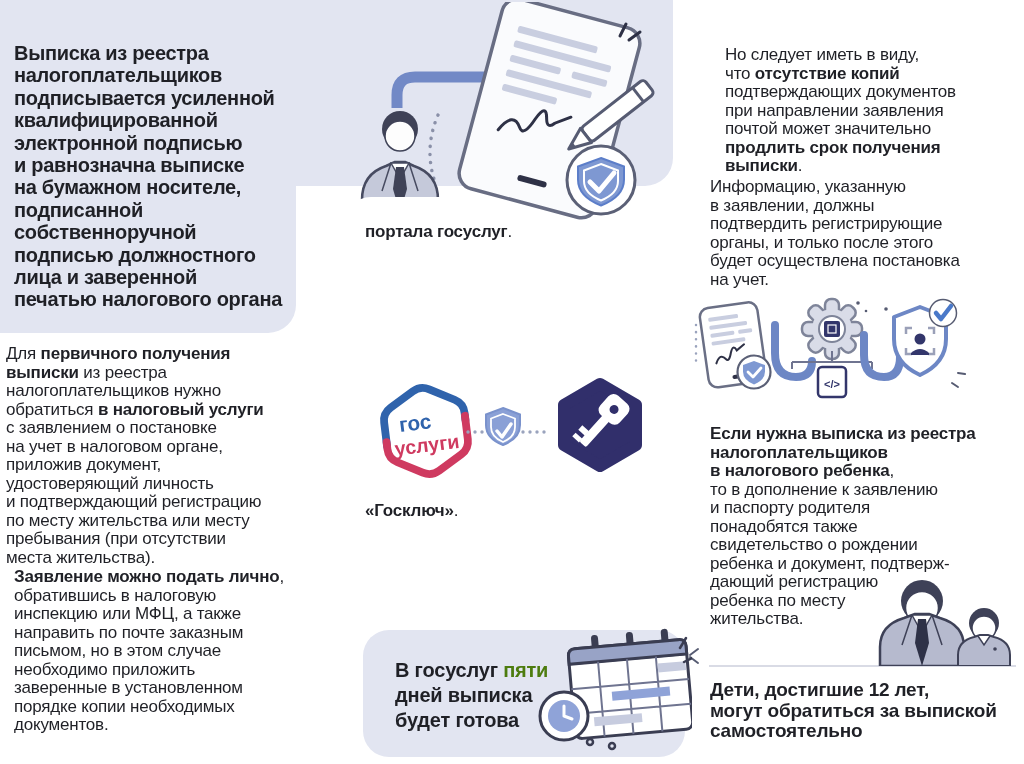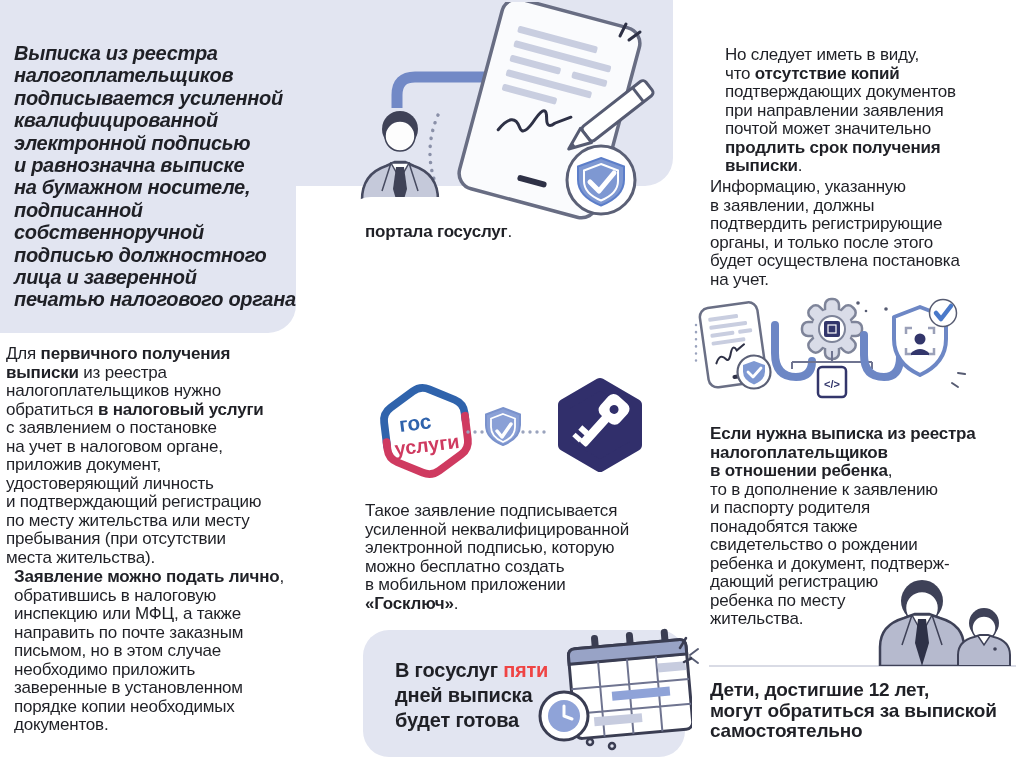--- a/index.html
+++ b/index.html
@@ -8,21 +8,21 @@
     position:relative; overflow:hidden; background:#ffffff;
     font-family:"Liberation Sans","DejaVu Sans",sans-serif; color:#1f2026;
   }
   .abs { position:absolute; }
   .bg-left  { left:0; top:0; width:296px; height:333px; background:#e2e5f1; border-radius:0 0 28px 0; }
   .bg-top   { left:0; top:0; width:673px; height:186px; background:#e2e5f1; border-radius:0 0 28px 0; }
   .panel    { left:343px; top:197px; width:334px; height:425px; background:#ffffff; border-radius:28px; z-index:2; }
   .txt { position:absolute; white-space:pre-line; font-size:17px; line-height:18.5px; letter-spacing:-0.2px; color:#1f2026; z-index:4; }
   .txt .b { font-weight:700; }
   .intro   { left:14px; top:42px;  width:312px; font-size:20px; line-height:22.4px; letter-spacing:-0.3px; }
-  .intro .b{ font-weight:700;font-style:italic; }
+  .intro .b{ font-weight:700; }
   .lp1     { left:6px; top:345px; width:312px; }
   .lp2     { left:14px; top:568px; width:312px; }
   .mp1     { left:365px; top:223px; width:312px; }
   .mp2     { left:365px; top:502px; width:316px; }
   .rp1     { left:725px; top:46px;  width:310px; }
   .rp2     { left:710px; top:178px; width:310px; }
   .rp3     { left:710px; top:425px; width:312px; }
   .rp4     { left:710px; top:680px; width:322px; font-size:19px; line-height:20.5px; }
   .card    { left:363px; top:630px; width:322px; height:127px; background:#e2e5f1; border-radius:26px; z-index:3; }
   .cardtxt { left:395px; top:658px; width:220px; font-size:20px; line-height:25px; z-index:5; }
@@ -149,29 +149,24 @@
   <polygon points="48,10 84,31 84,71 48,92 12,71 12,31" fill="#312f6b" stroke="#312f6b" stroke-width="12" stroke-linejoin="round"></polygon>
   <g transform="translate(48,51) rotate(42)" fill="#ffffff">
     <rect x="-13" y="-34" width="26" height="26" rx="7"></rect>
     <circle cx="0" cy="-21" r="4.5" fill="#312f6b"></circle>
     <rect x="-4.5" y="-10" width="9" height="36" rx="2"></rect>
     <rect x="-13" y="12" width="9" height="6"></rect>
     <rect x="-13" y="22" width="9" height="5"></rect>
   </g>
 </svg>
 
-<div class="txt mp2"><span>Такое заявление подписывается
-усиленной неквалифицированной
-электронной подписью, которую
-можно бесплатно создать
-в мобильном приложении
-</span><span class="b">«Госключ»</span><span>.</span></div>
+<div class="txt mp2"><span class="b">«Госключ»</span><span>.</span></div>
 
 <div class="abs card"></div>
-<div class="txt cardtxt"><span class="b">В госуслуг </span><span class="b" style="color: #ef4444;">пяти</span><span class="b">
+<div class="txt cardtxt"><span class="b">В госуслуг </span><span class="b" style="color: #4d7c0f;">пяти</span><span class="b">
 дней выписка
 будет готова</span></div>
 
 <svg class="abs z5" style="left:534px;top:628px" width="158" height="132" viewBox="0 0 158 132">
   <g transform="rotate(-5 97 66)">
     <rect x="62" y="4" width="7" height="18" rx="3.5" fill="#3a3d52"></rect>
     <rect x="97" y="4" width="7" height="18" rx="3.5" fill="#3a3d52"></rect>
     <rect x="132" y="4" width="7" height="18" rx="3.5" fill="#3a3d52"></rect>
     <rect x="38" y="16" width="118" height="90" rx="7" fill="#ffffff" stroke="#3a3d52" stroke-width="3"></rect>
     <path d="M38,31 h118" stroke="#3a3d52" stroke-width="2"></path>
@@ -265,21 +260,21 @@
     <path d="M262,88 l6,4"></path>
       <path d="M268,78 l7,1"></path>
       <circle cx="168" cy="8" r="1.8" fill="#565b72" stroke="none"></circle>
     <circle cx="196" cy="14" r="1.8" fill="#565b72" stroke="none"></circle>
       <circle cx="176" cy="16" r="1.3" fill="#565b72" stroke="none"></circle>
   </g>
 </svg>
 
 <div class="txt rp3"><span class="b">Если нужна выписка из реестра
 налогоплательщиков
-в отношении ребенка</span><span>,
+в налогового ребенка</span><span>,
 то в дополнение к заявлению
 и паспорту родителя
 понадобятся также
 свидетельство о рождении
 ребенка и документ, подтверж-
 дающий регистрацию
 ребенка по месту
 жительства.</span></div>
 
 <div class="abs divider"></div>

